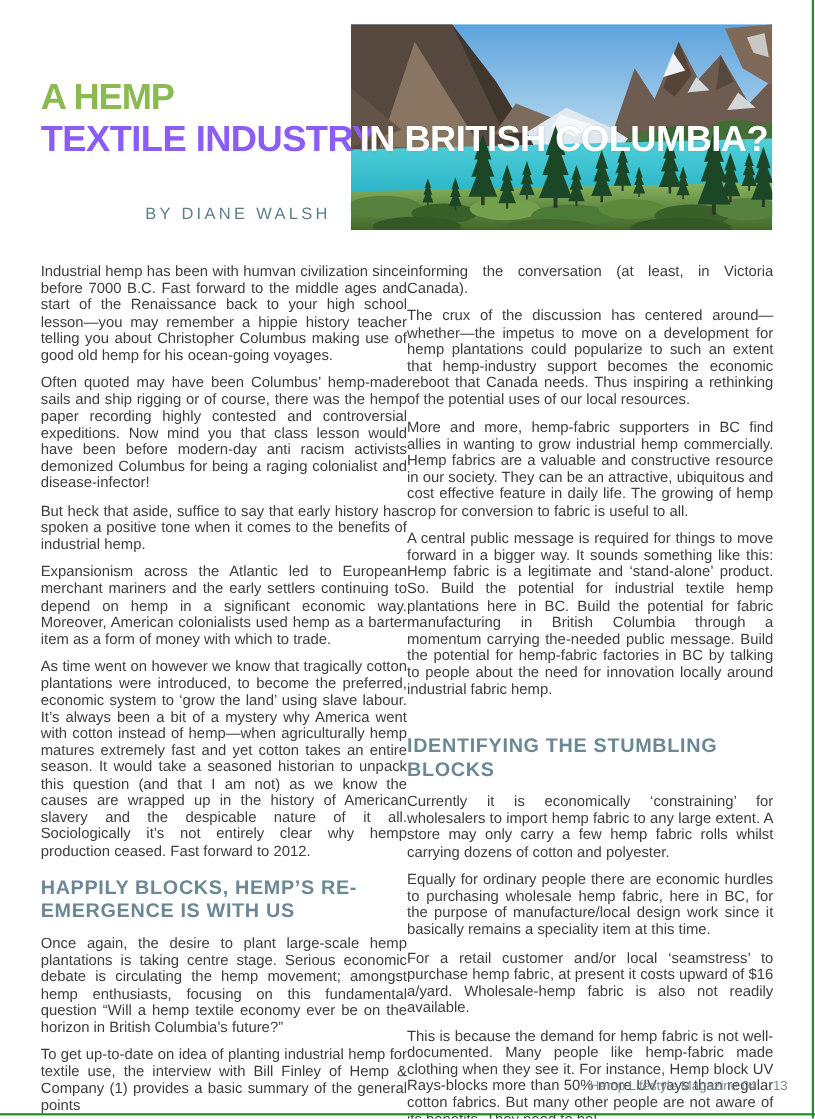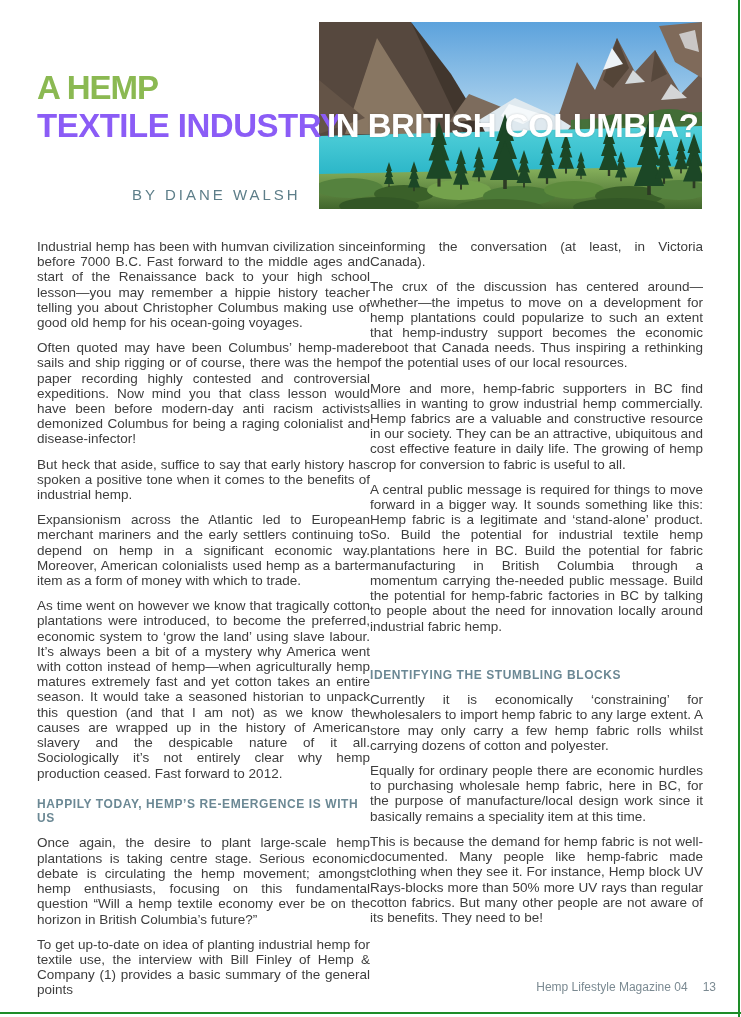--- a/index.html
+++ b/index.html
@@ -19,21 +19,21 @@
   .title2.white{left:327px;color:#ffffff;text-shadow:0 0 2px rgba(60,60,60,.25);}
   .byline{
     position:absolute;left:132px;top:186px;z-index:3;
     font-size:15px;letter-spacing:3px;color:#5d7e89;white-space:nowrap;
   }
   
   .columns{position:absolute;left:37px;top:239px;width:677px;display:flex;z-index:2;}
   .col{width:333px;font-size:13.5px;line-height:15.2px;text-align:justify;color:#3d3d3d;}
   .col p{margin:0 0 10px 0;}
   .col h2{
-    font-size:12px;font-weight:bold;letter-spacing:0.6px;color:#6b8894;
+    font-size:18px;font-weight:bold;letter-spacing:0.6px;color:#6b8894;
     margin:16px 0 10px 0;text-align:left;line-height:1.2;
   }
   .col.right h2{margin-top:34px;}
   
   .footer{
     position:absolute;right:25px;bottom:23px;z-index:2;
     font-size:12px;color:#7b8a92;display:flex;gap:15px;white-space:nowrap;
   }
   
   .edge-right{position:absolute;top:0;bottom:0;right:1px;width:2px;background:#1e8c28;z-index:4;}
@@ -135,32 +135,33 @@
   <div class="title2 white">IN BRITISH COLUMBIA?</div>
   <div class="byline">BY DIANE WALSH</div>
 
   <div class="columns">
     <div class="col left">
       <p>Industrial hemp has been with humvan civilization since before 7000 B.C. Fast forward to the middle ages and start of the Renaissance back to your high school lesson—you may remember a hippie history teacher telling you about Christopher Columbus making use of good old hemp for his ocean-going voyages.</p>
       <p>Often quoted may have been Columbus’ hemp-made sails and ship rigging or of course, there was the hemp paper recording highly contested and controversial expeditions. Now mind you that class lesson would have been before modern-day anti racism activists demonized Columbus for being a raging colonialist and disease-infector!</p>
       <p>But heck that aside, suffice to say that early history has spoken a positive tone when it comes to the benefits of industrial hemp.</p>
       <p>Expansionism across the Atlantic led to European merchant mariners and the early settlers continuing to depend on hemp in a significant economic way. Moreover, American colonialists used hemp as a barter item as a form of money with which to trade.</p>
       <p>As time went on however we know that tragically cotton plantations were introduced, to become the preferred, economic system to ‘grow the land’ using slave labour. It’s always been a bit of a mystery why America went with cotton instead of hemp—when agriculturally hemp matures extremely fast and yet cotton takes an entire season. It would take a seasoned historian to unpack this question (and that I am not) as we know the causes are wrapped up in the history of American slavery and the despicable nature of it all. Sociologically it’s not entirely clear why hemp production ceased. Fast forward to 2012.</p>
-      <h2>HAPPILY TODAY, HEMP’S RE-EMERGENCE IS WITH US</h2>
+      <h2>HAPPILY BLOCKS, HEMP’S RE-EMERGENCE IS WITH US</h2>
       <p>Once again, the desire to plant large-scale hemp plantations is taking centre stage. Serious economic debate is circulating the hemp movement; amongst hemp enthusiasts, focusing on this fundamental question “Will a hemp textile economy ever be on the horizon in British Columbia’s future?”</p>
       <p>To get up-to-date on idea of planting industrial hemp for textile use, the interview with Bill Finley of Hemp &amp; Company (1) provides a basic summary of the general points</p>
     </div>
     <div class="col right">
       <p>informing the conversation (at least, in Victoria Canada).</p>
       <p>The crux of the discussion has centered around—whether—the impetus to move on a development for hemp plantations could popularize to such an extent that hemp-industry support becomes the economic reboot that Canada needs.  Thus inspiring a rethinking of the potential uses of our local resources.</p>
       <p>More and more, hemp-fabric supporters in BC find allies in wanting to grow industrial hemp commercially. Hemp fabrics are a valuable and constructive resource in our society.  They can be an attractive, ubiquitous and cost effective feature in daily life.  The growing of hemp crop for conversion to fabric is useful to all.</p>
       <p>A central public message is required for things to move forward in a bigger way. It sounds something like this: Hemp fabric is a legitimate and ‘stand-alone’ product. So. Build the potential for industrial textile hemp plantations here in BC. Build the potential for fabric manufacturing in British Columbia through a momentum carrying the-needed public message. Build the potential for hemp-fabric factories in BC by talking to people about the need for innovation locally around industrial fabric hemp.</p>
       <h2>IDENTIFYING THE STUMBLING BLOCKS</h2>
       <p>Currently it is economically ‘constraining’ for wholesalers to import hemp fabric to any large extent. A store may only carry a few hemp fabric rolls whilst carrying dozens of cotton and polyester.</p>
       <p>Equally for ordinary people there are economic hurdles to purchasing wholesale hemp fabric, here in BC, for the purpose of manufacture/local design work since it basically remains a speciality item at this time.</p>
+      <p>For a retail customer and/or local ‘seamstress’ to purchase hemp fabric, at present it costs upward of $16 a/yard. Wholesale-hemp fabric is also not readily available.</p>
       <p>This is because the demand for hemp fabric is not well-documented.  Many people like hemp-fabric made clothing when they see it. For instance, Hemp block UV Rays-blocks more than 50% more UV rays than regular cotton fabrics. But many other people are not aware of its benefits. They need to be!</p>
     </div>
   </div>
 
   <div class="footer">
     <span>Hemp Lifestyle Magazine 04</span>
     <span>13</span>
   </div>
 
   <div class="edge-right"></div>

